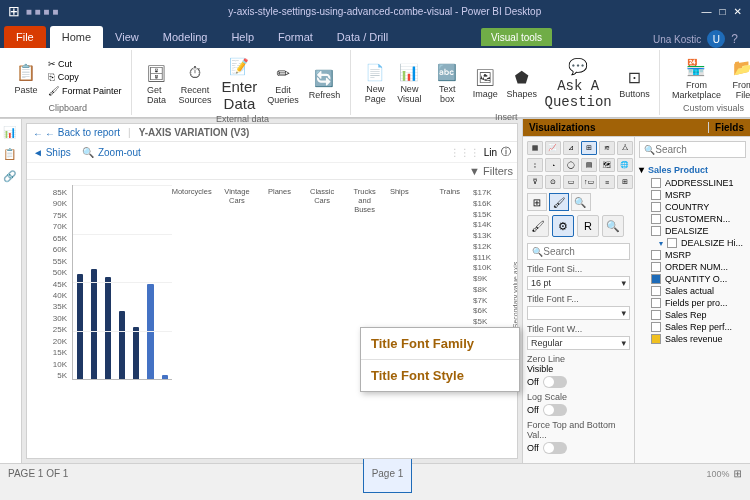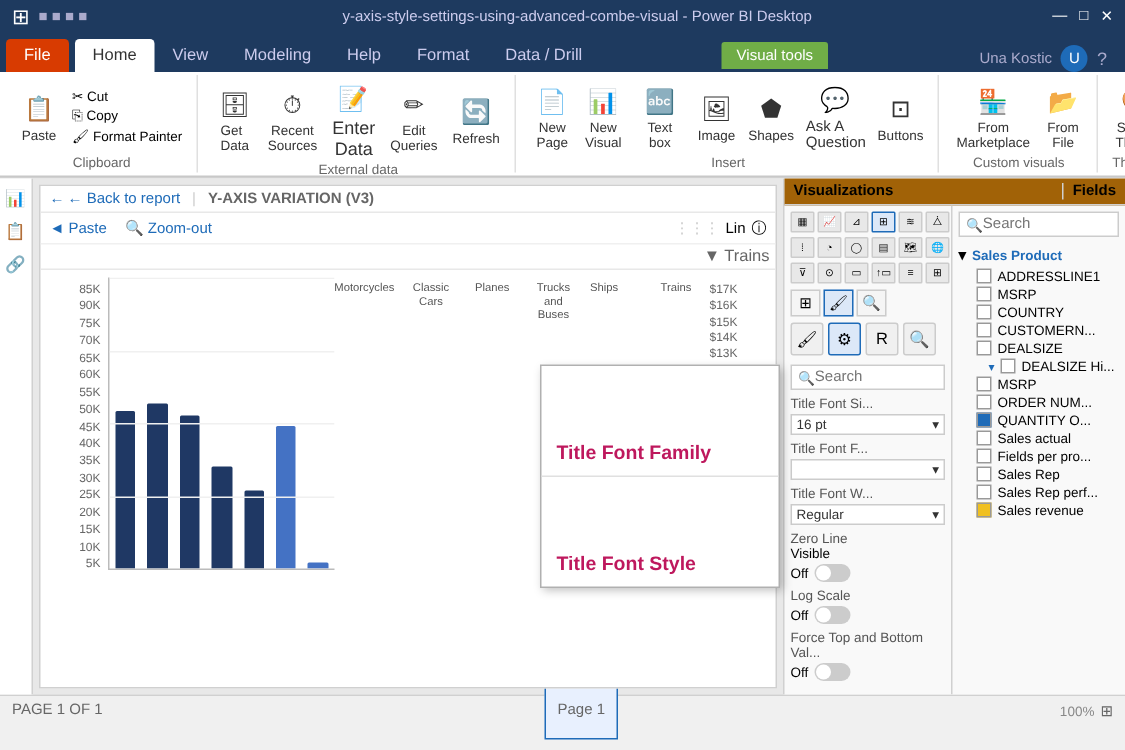--- a/index.html
+++ b/index.html
@@ -340,24 +340,23 @@
       background: #fff;
       border: 1px solid #b0b0b0;
       box-shadow: 2px 2px 6px rgba(0,0,0,0.25);
       z-index: 100;
       padding: 0;
     }
     .tooltip-row {
       padding: 8px 10px;
       font-size: 13px;
       font-weight: bold;
-      color: #be185d;
+      color: #a16207;
       border-bottom: 1px solid #e0e0e0;
       cursor: pointer;
-      margin-top: 42px;
     }
     .tooltip-row:last-child { border-bottom: none; }
 
     
     #filter-bar {
       display: flex;
       align-items: center;
       justify-content: flex-end;
       padding: 2px 4px;
       border-bottom: 1px solid #e8e8e8;
@@ -445,21 +444,21 @@
         <div class="ribbon-btn">
           <div class="ribbon-icon">🗄</div>
           <span style="font-size:9px;">Get<br>Data</span>
         </div>
         <div class="ribbon-btn">
           <div class="ribbon-icon">⏱</div>
           <span style="font-size:9px; text-align:center;">Recent<br>Sources</span>
         </div>
         <div class="ribbon-btn">
           <div class="ribbon-icon">📝</div>
-          <span style="font-size:12px; text-align:center;">Enter<br>Data</span>
+          <span style="font-size:15px; text-align:center;">Enter<br>Data</span>
         </div>
         <div class="ribbon-btn">
           <div class="ribbon-icon">✏</div>
           <span style="font-size:9px; text-align:center;">Edit<br>Queries</span>
         </div>
         <div class="ribbon-btn">
           <div class="ribbon-icon">🔄</div>
           <span style="font-size:9px;">Refresh</span>
         </div>
       </div>
@@ -483,21 +482,21 @@
         <div class="ribbon-btn">
           <div class="ribbon-icon">🖼</div>
           <span style="font-size:9px;">Image</span>
         </div>
         <div class="ribbon-btn">
           <div class="ribbon-icon">⬟</div>
           <span style="font-size:9px;">Shapes</span>
         </div>
         <div class="ribbon-btn">
           <div class="ribbon-icon">💬</div>
-          <span style="font-size:10px; ">Ask A<br>Question</span>
+          <span style="font-size:14px; text-align:center;font-family:Liberation Mono, monospace;">Ask A<br>Question</span>
         </div>
         <div class="ribbon-btn">
           <div class="ribbon-icon">⊡</div>
           <span style="font-size:9px;">Buttons</span>
         </div>
       </div>
       <div class="ribbon-group-label">Insert</div>
     </div>
 
     <div class="ribbon-group">
@@ -541,35 +540,35 @@
       <div class="chart-toolbar-btn">
         <span>←</span>
         <span>← Back to report</span>
       </div>
       <span style="color:#ccc;">|</span>
       <span id="chart-subtitle">Y-AXIS VARIATION (V3)</span>
     </div>
 
     <div id="chart-nav">
       <div class="chart-toolbar-btn">
-        <span>◄ Paste</span>
+        <span>◄ Ships</span>
       </div>
       <div class="chart-toolbar-btn">
         <span>🔍 Zoom-out</span>
       </div>
       <div style="flex:1;"></div>
       <div style="display:flex; align-items:center; gap:4px; font-size:10px;">
         <span style="color:#ccc;">⋮⋮⋮</span>
         <span>Lin</span>
         <span>ⓘ</span>
       </div>
     </div>
 
     <div id="filter-bar">
-      <span style="font-size:11px; color:#666;">▼ Trains</span>
+      <span style="font-size:11px; color:#666;">▼ Filters</span>
     </div>
 
     <div id="bar-chart-container" style="position:relative; height:230px; padding: 5px 50px 30px 45px;">
 
       <div class="y-axis-labels">
         <span>85K</span>
           <span>90K</span>
           <span>75K</span>
           <span>70K</span>
         <span>65K</span>
@@ -655,22 +654,23 @@
 
         <div class="bar-group">
           <div class="bars-wrapper">
             <div class="bar light" style="height:4px;"></div>
           </div>
         </div>
       </div>
 
       <div style="display:flex; gap:8px; margin-top:2px; margin-left:0;">
         <div style="flex:1; text-align:center; font-size:7.5px; color:#555;">Motorcycles</div>
+        <div style="flex:1; text-align:center; font-size:7.5px; color:#555;">Vintage Cars</div>
+        <div style="flex:1; text-align:center; font-size:7.5px; color:#555;">Planes</div>
         <div style="flex:1; text-align:center; font-size:7.5px; color:#555;">Classic Cars</div>
-        <div style="flex:1; text-align:center; font-size:7.5px; color:#555;">Planes</div>
         <div style="flex:1; text-align:center; font-size:7.5px; color:#555;">Trucks and Buses</div>
         <div style="flex:1; text-align:left; font-size:7.5px; color:#555;">Ships</div>
         <div style="flex:1; text-align:center; font-size:7.5px; color:#555;">Trains</div>
       </div>
 
       <div style="position:absolute; right:-2px; top:50%; font-size:7px; color:#666; writing-mode:vertical-rl; transform:rotate(180deg) translateY(50%);">Secondary value axis</div>
     </div>
   </div>
 
   <div id="right-panel" style="width:228px; display:flex; flex-direction:column; background:#f9f9f9; border-left:1px solid #d0d0d0;">

